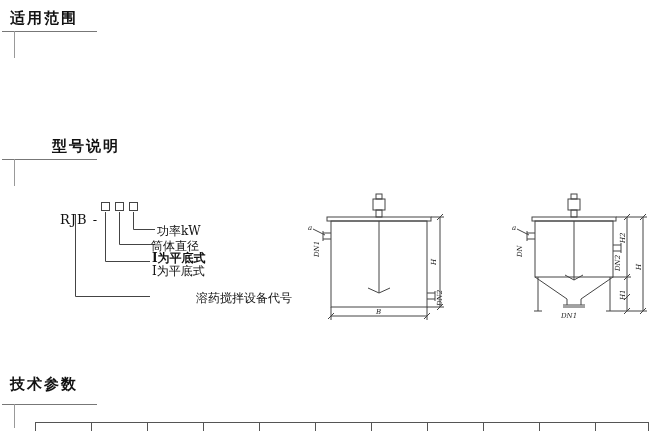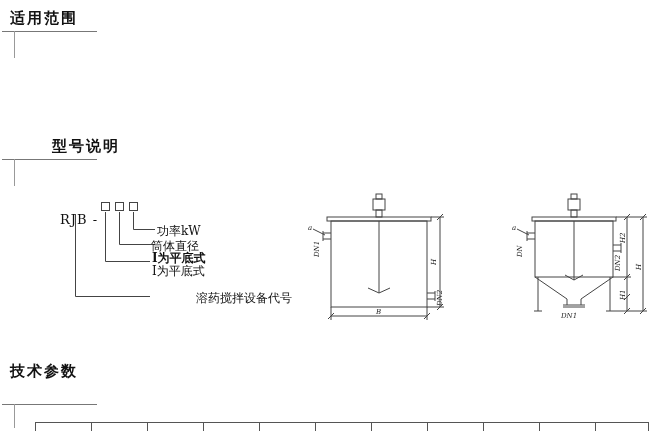--- a/index.html
+++ b/index.html
@@ -190,19 +190,19 @@
     <g>
       <line x1="138" y1="32" x2="138" y2="126"></line>
       <line x1="135" y1="35" x2="141" y2="29"></line>
       <line x1="135" y1="129" x2="141" y2="123"></line>
     </g>
     <text transform="translate(136,85) rotate(-90)">H</text>
 
     <text x="56" y="133">DN1</text>
   </svg>
 
-  <div class="heading abs" style="left:10px; top:362px;">技术参数</div>
+  <div class="heading abs" style="left:10px; top:375px;">技术参数</div>
   <div class="rule abs" style="left:2px; top:404px; width:95px;"></div>
   <div class="vtick abs" style="left:14px; top:404px; height:24px;"></div>
 
   <div class="table-edge abs" style="left:35px; top:422px; width:614px; height:9px;"></div>
 
 </div>
 
 </body></html>

